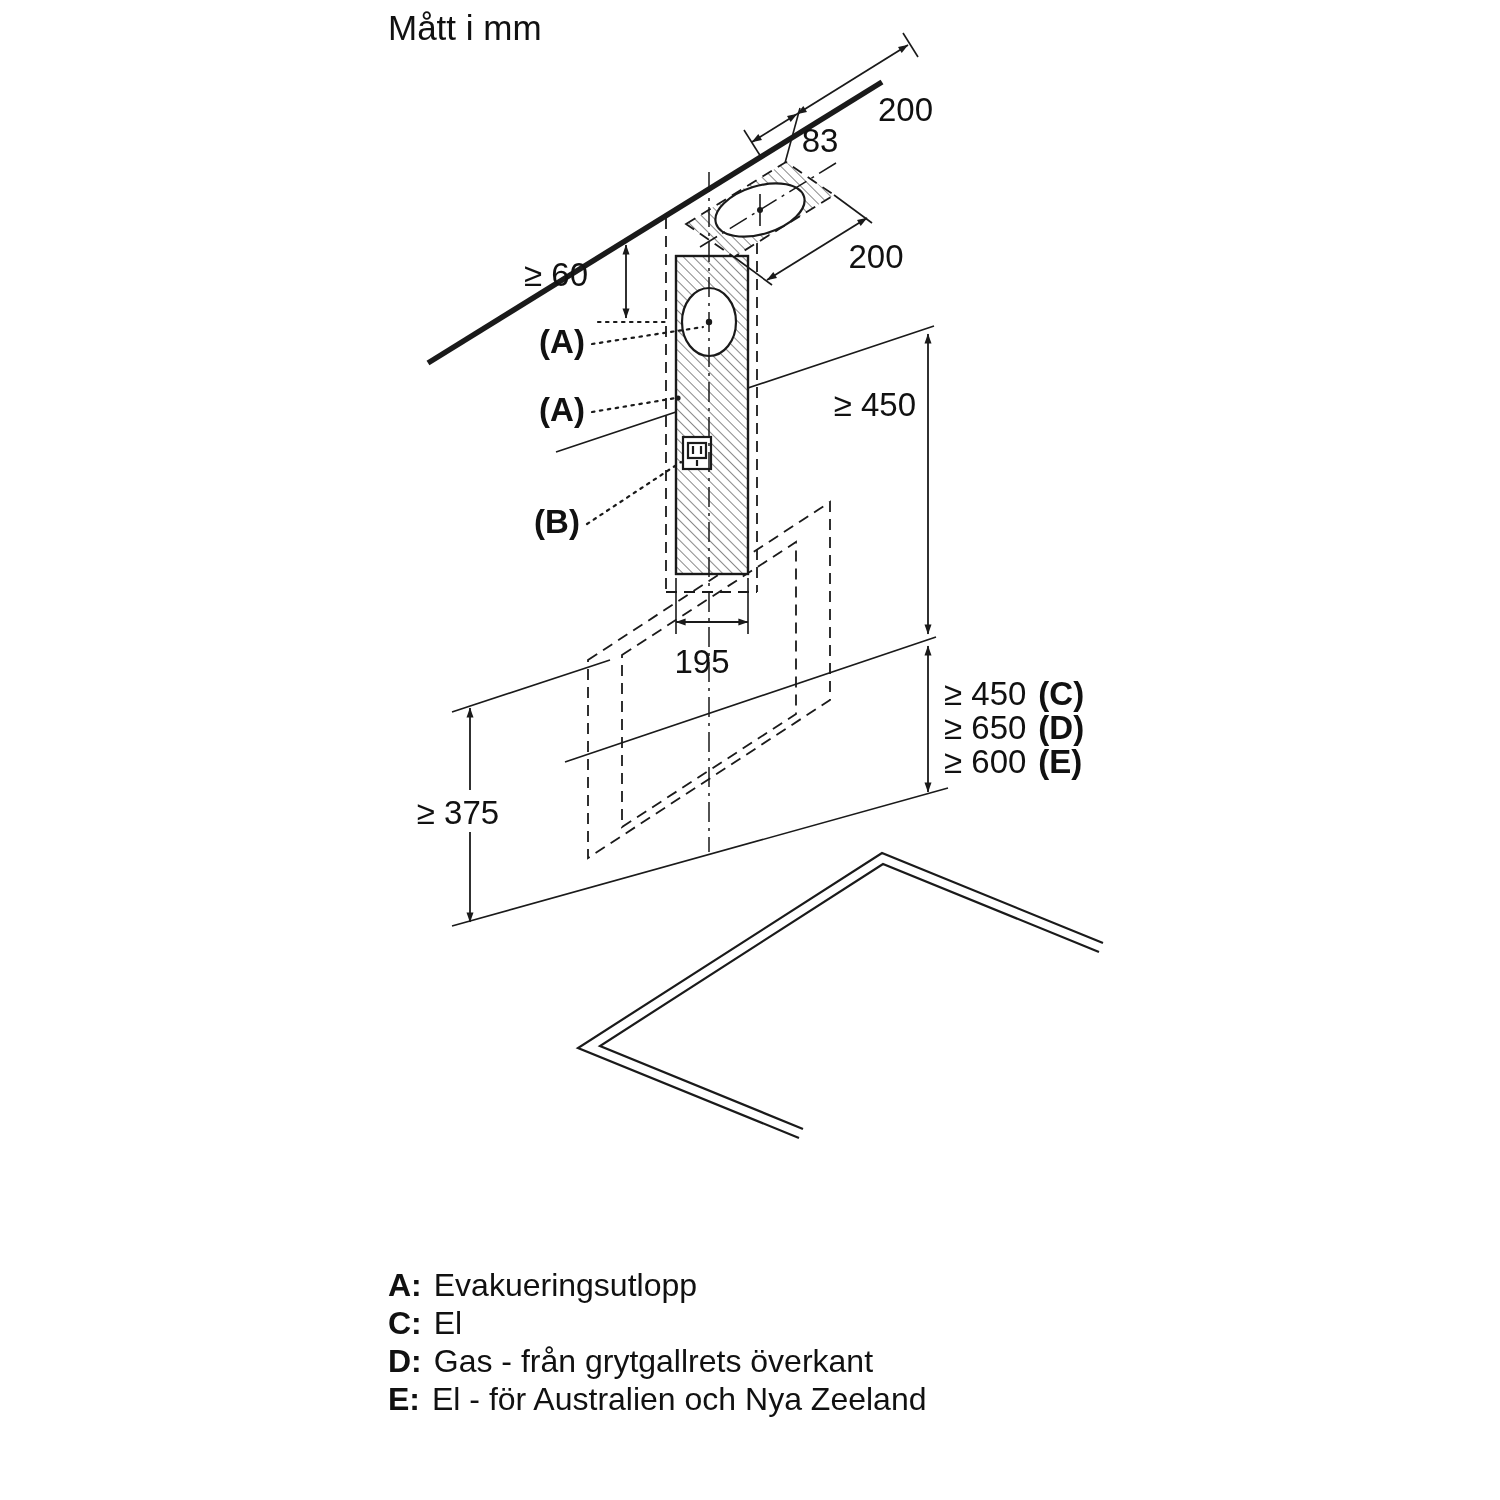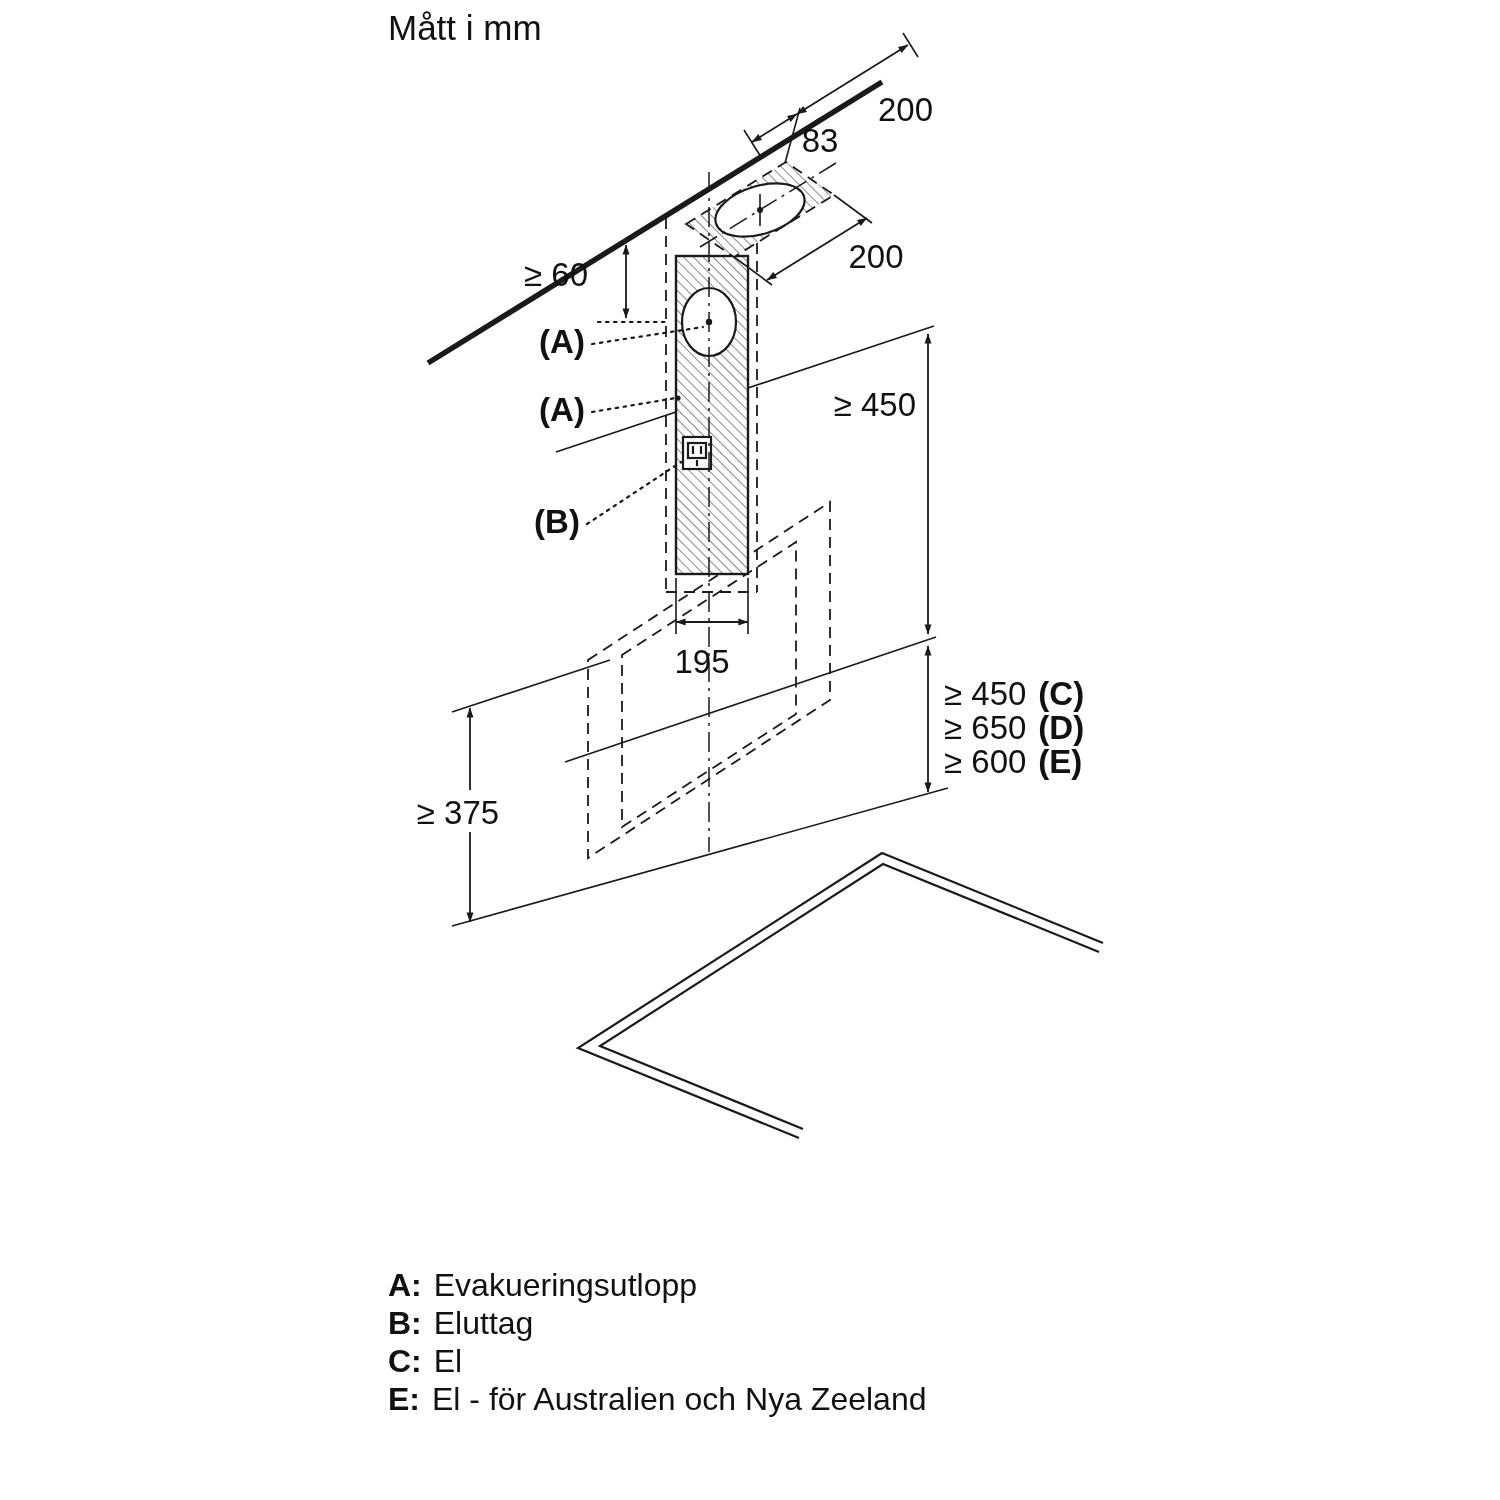--- a/index.html
+++ b/index.html
@@ -142,23 +142,23 @@
       <text class="bold" x="562" y="421" text-anchor="middle">(A)</text>
       <text class="bold" x="557" y="533" text-anchor="middle">(B)</text>
     </g>
   </svg>
 
   <div class="legend">
     <div class="legend-row">
       <span class="lkey">A:</span><span>Evakueringsutlopp</span>
     </div>
     <div class="legend-row">
-      <span class="lkey">B:</span><span>Eluttag</span>
+      <span class="lkey">C:</span><span>El</span>
     </div>
     <div class="legend-row">
-      <span class="lkey">C:</span><span>El</span>
+      <span class="lkey">D:</span><span>Gas - från grytgallrets överkant</span>
     </div>
     <div class="legend-row last">
       <span class="lkey">E:</span><span>El - för Australien och Nya Zeeland</span>
     </div>
   </div>
 
 </div>
 
 </body></html>

